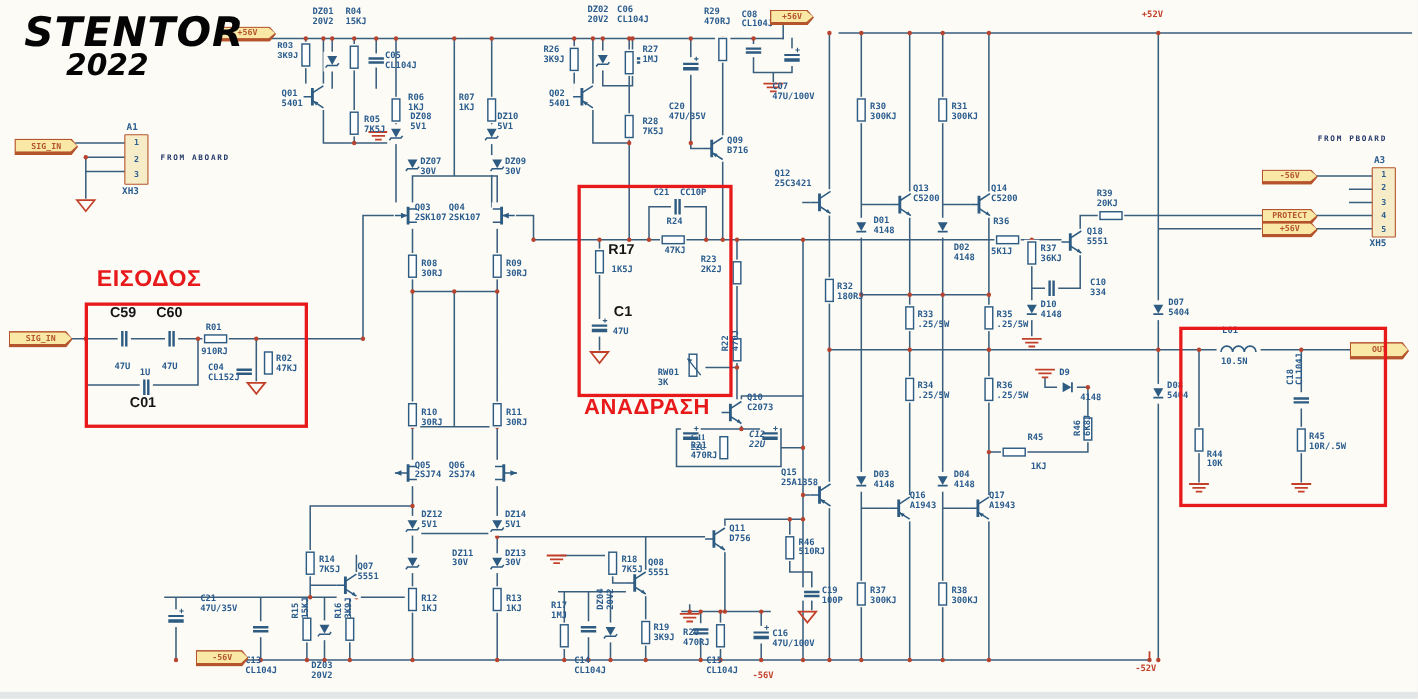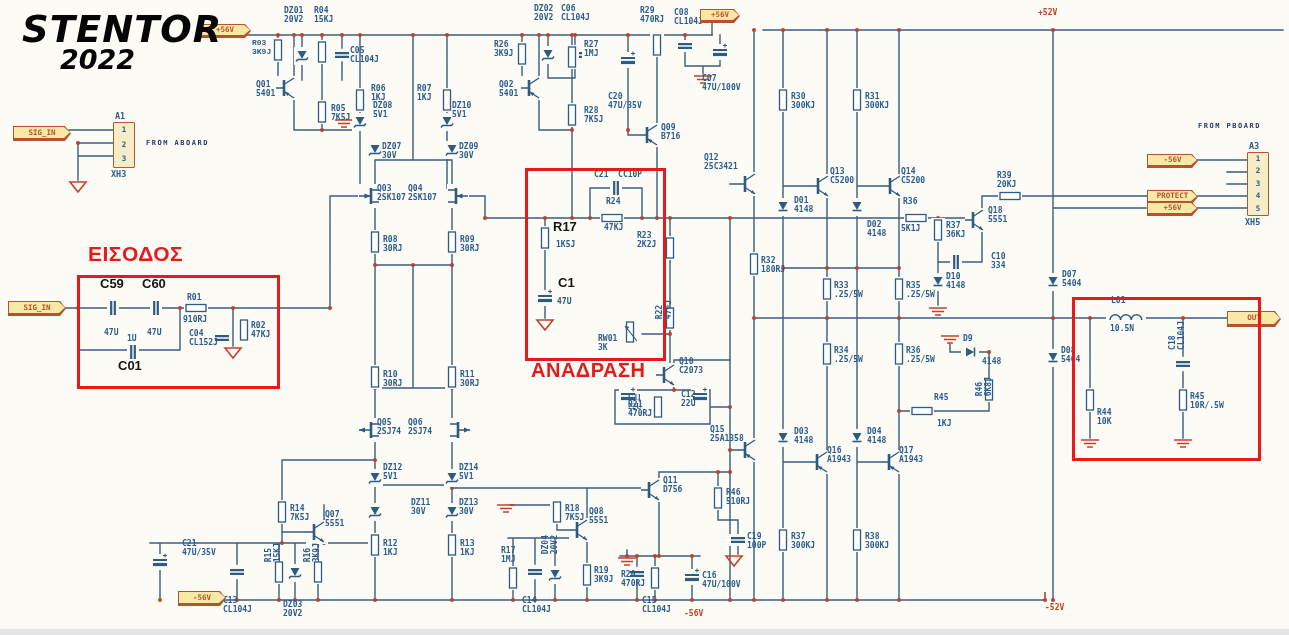--- a/index.html
+++ b/index.html
@@ -673,21 +673,21 @@
           <rect x="-3.5" y="-10" width="7" height="20" fill="#fff" stroke="#2d5b82" stroke-width="1.3"></rect>
         </svg></div>
       <div class="lbl" style="left: 628px; top: 400px; position: absolute;">R21
 470RJ</div>
       <div class="sym" style="left: 686px; top: 382px; position: absolute;"><svg width="28" height="28" viewBox="-14 -14 28 28">
           <rect x="-9" y="-8" width="18" height="16" fill="#fcfbf5"></rect>
           <path d="M-7 -2 H7" stroke="#2d5b82" stroke-width="2"></path>
           <path d="M-7 2.5 H7" stroke="#2d5b82" stroke-width="3.2"></path>
           <path d="M3 -6.5 h4 M5 -8.5 v4" stroke="#2d5b82" stroke-width="1"></path>
         </svg></div>
-      <div class="lbl" style="left: 681px; top: 390px; position: absolute;">C12
+      <div class="lbl" style="left: 681px; top: 390px; position: absolute; font-style: italic;">C12
 22U</div>
       <div class="sym" style="left: 638px; top: 476px; position: absolute;"><svg width="28" height="28" viewBox="-14 -14 28 28">
           <rect x="-11" y="-12" width="22" height="24" fill="#fcfbf5"></rect>
           <path d="M-3 -8 V8" stroke="#2d5b82" stroke-width="2.6"></path>
           <path d="M-11 0 H-3 M-3 -3.5 L7 -10 M-3 3.5 L7 10" stroke="#2d5b82" stroke-width="1.4" fill="none"></path>
           <path d="M7 10 L2.8 8.8 L4.6 6 Z" fill="#2d5b82"></path>
         </svg></div>
       <div class="lbl" style="left: 663px; top: 476px; position: absolute;">Q11
 D756</div>
       <div class="sym" style="left: 704px; top: 484px; position: absolute;"><svg width="28" height="28" viewBox="-14 -14 28 28">
@@ -878,21 +878,21 @@
       <div class="flag" style="left: 13px; top: 126px; position: absolute; width: 56px; height: 13px;">
         <span style="line-height: 11px;">SIG_IN</span>
       </div>
       <div class="flag" style="left: 8px; top: 301px; position: absolute; width: 56px; height: 13px;">
         <span style="line-height: 11px;">SIG_IN</span>
       </div>
       <div class="flag" style="left: 178px; top: 591px; position: absolute; width: 46px; height: 13px;">
         <span style="line-height: 11px;">-56V</span>
       </div>
       <div class="flag-text" style="left: 684px; top: 609px; position: absolute;">-56V</div>
-      <div class="flag-text" style="left: 1032px; top: 603px; position: absolute; margin-left: 13px;">-52V</div>
+      <div class="flag-text" style="left: 1032px; top: 603px; position: absolute;">-52V</div>
       <div class="flag" style="left: 1147px; top: 154px; position: absolute; width: 49px; height: 12px;">
         <span style="line-height: 10px;">-56V</span>
       </div>
       <div class="flag" style="left: 1147px; top: 190px; position: absolute; width: 49px; height: 12px;">
         <span style="line-height: 10px;">PROTECT</span>
       </div>
       <div class="flag" style="left: 1147px; top: 202px; position: absolute; width: 49px; height: 12px;">
         <span style="line-height: 10px;">+56V</span>
       </div>
       <div class="flag" style="left: 1227px; top: 311px; position: absolute; width: 52px; height: 14px;">

